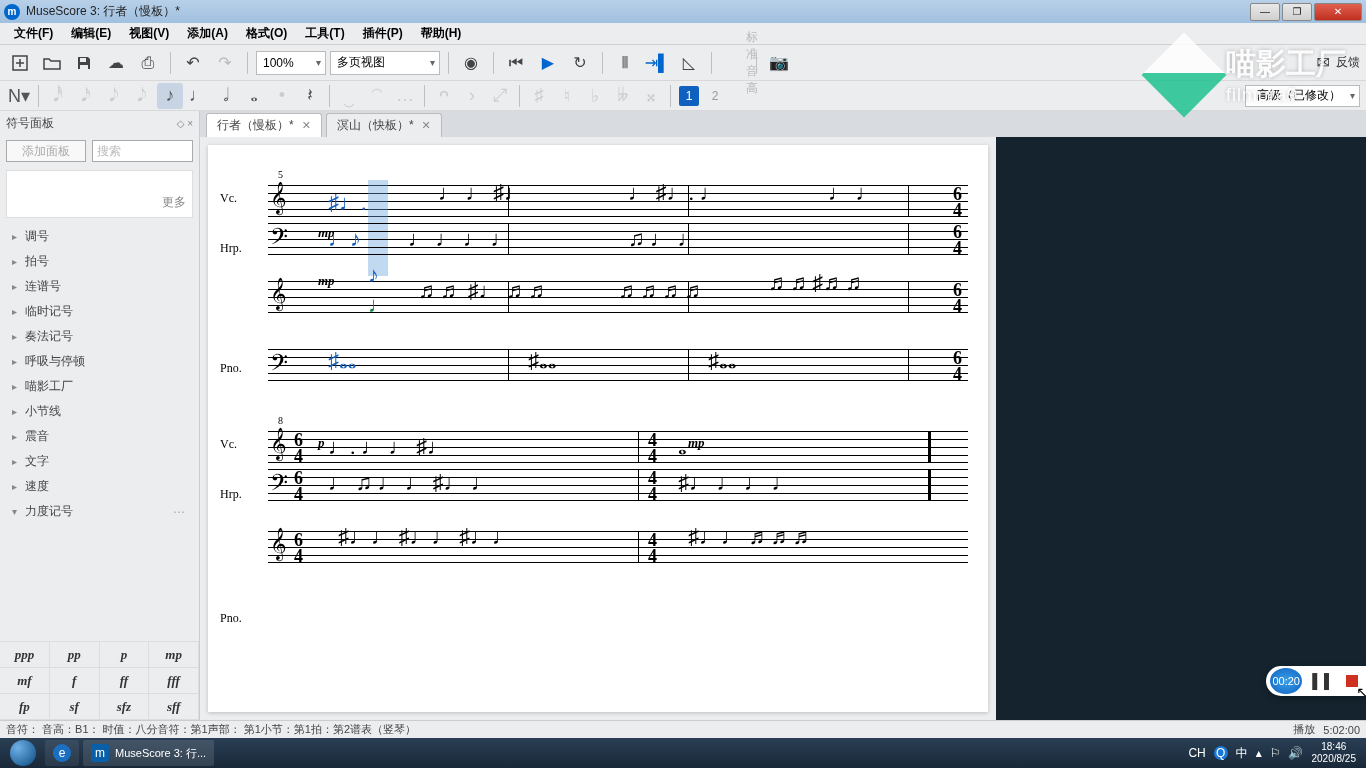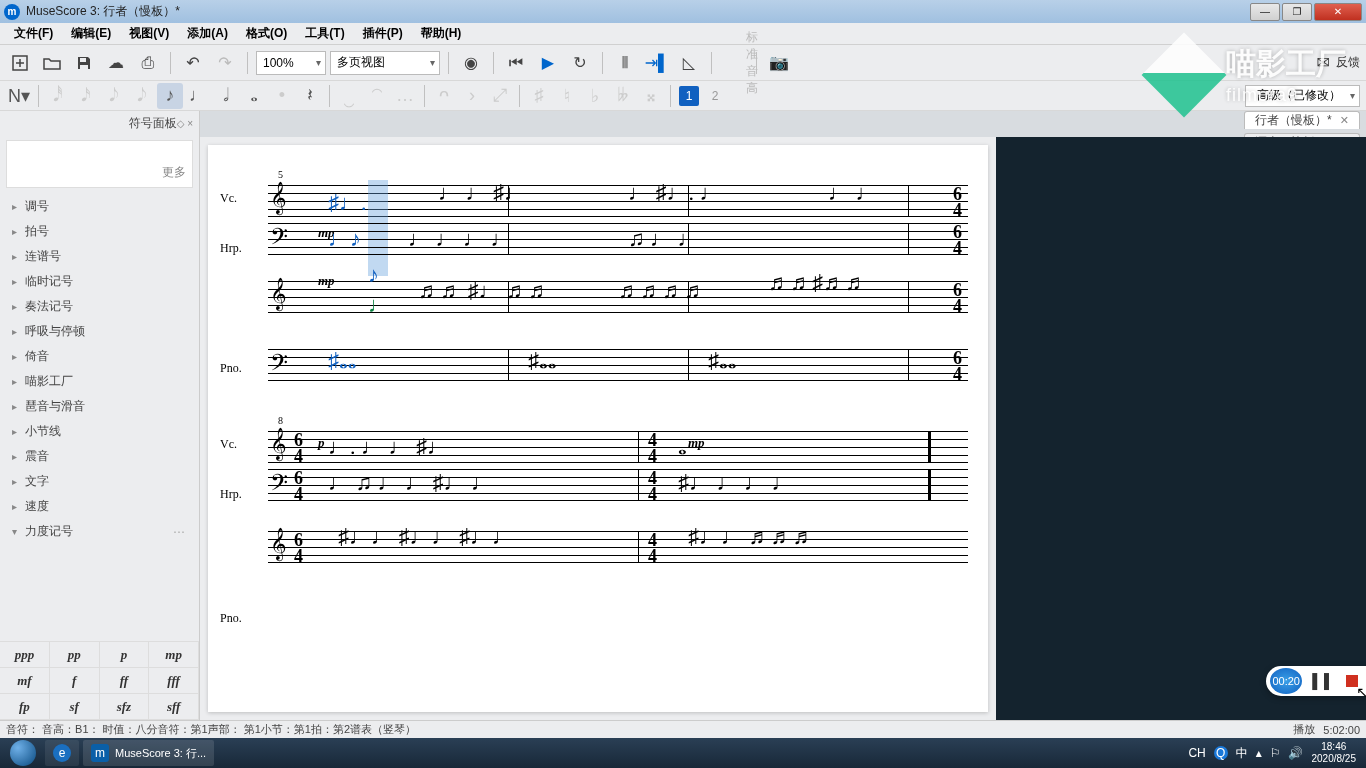--- a/index.html
+++ b/index.html
@@ -38,38 +38,38 @@
 .voice1{width:20px;height:20px;background:#1060c0;color:#fff;display:flex;align-items:center;justify-content:center;font-size:12px;border-radius:2px;margin:0 2px;}
 .voice2{width:20px;height:20px;color:#999;display:flex;align-items:center;justify-content:center;font-size:12px;margin:0 2px;}
 .wssel{height:22px;border:1px solid #bbb;background:#fff;font-size:12px;padding:0 18px 0 11px;display:flex;align-items:center;position:relative;margin-left:auto;}
 .wssel::after{content:"▾";position:absolute;right:4px;font-size:10px;color:#666;}
 
 
 .main{display:flex;height:calc(768px - 23px - 22px - 36px - 30px - 18px - 30px);}
 
 
 .sidepanel{width:200px;background:#ecedef;border-right:1px solid #ccc;display:flex;flex-direction:column;font-size:12px;}
-.sp-head{padding:4px 6px;display:flex;align-items:center;justify-content:flex-end;color:#444;}
+.sp-head{padding:4px 6px;display:flex;align-items:center;justify-content:space-between;color:#444;}
 .sp-head .x{font-size:10px;color:#888;}
 .sp-btns{display:flex;gap:6px;padding:4px 6px;}
 .sp-add{flex:0 0 80px;height:22px;border:1px solid #aaa;background:#f8f8f8;display:flex;align-items:center;justify-content:center;color:#aaa;}
 .sp-search{flex:1;height:22px;border:1px solid #aaa;background:#fff;padding:0 4px;color:#999;display:flex;align-items:center;}
 .sp-more{margin:4px 6px;height:48px;border:1px solid #ddd;background:#fff;display:flex;align-items:flex-end;justify-content:flex-end;padding:6px;color:#888;}
 .sp-list{flex:1;overflow:auto;padding:2px 0;}
 .sp-item{padding:4px 12px;display:flex;align-items:center;gap:8px;color:#444;}
 .sp-item .chev{color:#888;font-size:10px;}
 .sp-item.expanded .chev::before{content:"▾";}
 .sp-item .chev::before{content:"▸";}
 .sp-item .dots{margin-left:auto;color:#aaa;letter-spacing:2px;}
 .dyn-grid{display:grid;grid-template-columns:repeat(4,1fr);border-top:1px solid #ddd;}
 .dyn-cell{border:1px solid #ddd;border-top:none;border-left:none;height:26px;display:flex;align-items:center;justify-content:center;font-style:italic;font-family:"Times New Roman",serif;font-size:13px;font-weight:bold;color:#333;}
 
 
 .scorewrap{flex:1;display:flex;flex-direction:column;background:#ecedef;}
-.tabbar{height:26px;display:flex;align-items:flex-end;padding:0 6px;gap:4px;background:#d8dce0;flex-direction:column;}
+.tabbar{height:26px;display:flex;align-items:flex-end;padding:0 6px;gap:4px;background:#d8dce0;}
 .tab{height:24px;padding:0 10px;background:#ecedef;border:1px solid #bbb;border-bottom:none;border-radius:3px 3px 0 0;display:flex;align-items:center;gap:8px;font-size:12px;color:#444;}
 .tab.active{background:#fff;}
 .tab .tx{font-size:11px;color:#888;}
 .scorearea{flex:1;display:flex;overflow:hidden;}
 .page{background:#fff;margin:8px;flex:0 0 780px;position:relative;box-shadow:0 1px 4px rgba(0,0,0,0.2);padding:10px 20px;overflow:hidden;}
 .dark{flex:1;background:#14232e;position:relative;}
 
 
 .system{margin:18px 0 30px 0;position:relative;}
 .instr{position:absolute;left:-8px;font-size:12px;font-family:"Times New Roman";color:#000;}
@@ -225,20 +225,26 @@
     </div>
 </div>
 
 <div class="main">
 
   <div class="sidepanel">
     <div class="sp-head">
       <span>符号面板</span>
       <span class="x">◇ ×</span>
     </div>
+    <div class="sp-btns">
+      <div class="sp-add">添加面板</div>
+      <div class="sp-search" placeholder="搜索">
+          <span style="color:#bbb">搜索</span>
+        </div>
+    </div>
     <div class="sp-more">
         <span>更多</span>
       </div>
     <div class="sp-list">
       <div class="sp-item">
           <span class="chev"></span>
           <span>调号</span>
         </div>
       <div class="sp-item">
           <span class="chev"></span>
@@ -255,29 +261,21 @@
       <div class="sp-item">
           <span class="chev"></span>
           <span>奏法记号</span>
         </div>
       <div class="sp-item">
           <span class="chev"></span>
           <span>呼吸与停顿</span>
         </div>
       <div class="sp-item">
           <span class="chev"></span>
-          <span>倚音</span>
-        </div>
-      <div class="sp-item">
-          <span class="chev"></span>
           <span>喵影工厂</span>
-        </div>
-      <div class="sp-item">
-          <span class="chev"></span>
-          <span>琶音与滑音</span>
         </div>
       <div class="sp-item">
           <span class="chev"></span>
           <span>小节线</span>
         </div>
       <div class="sp-item">
           <span class="chev"></span>
           <span>震音</span>
         </div>
       <div class="sp-item">

